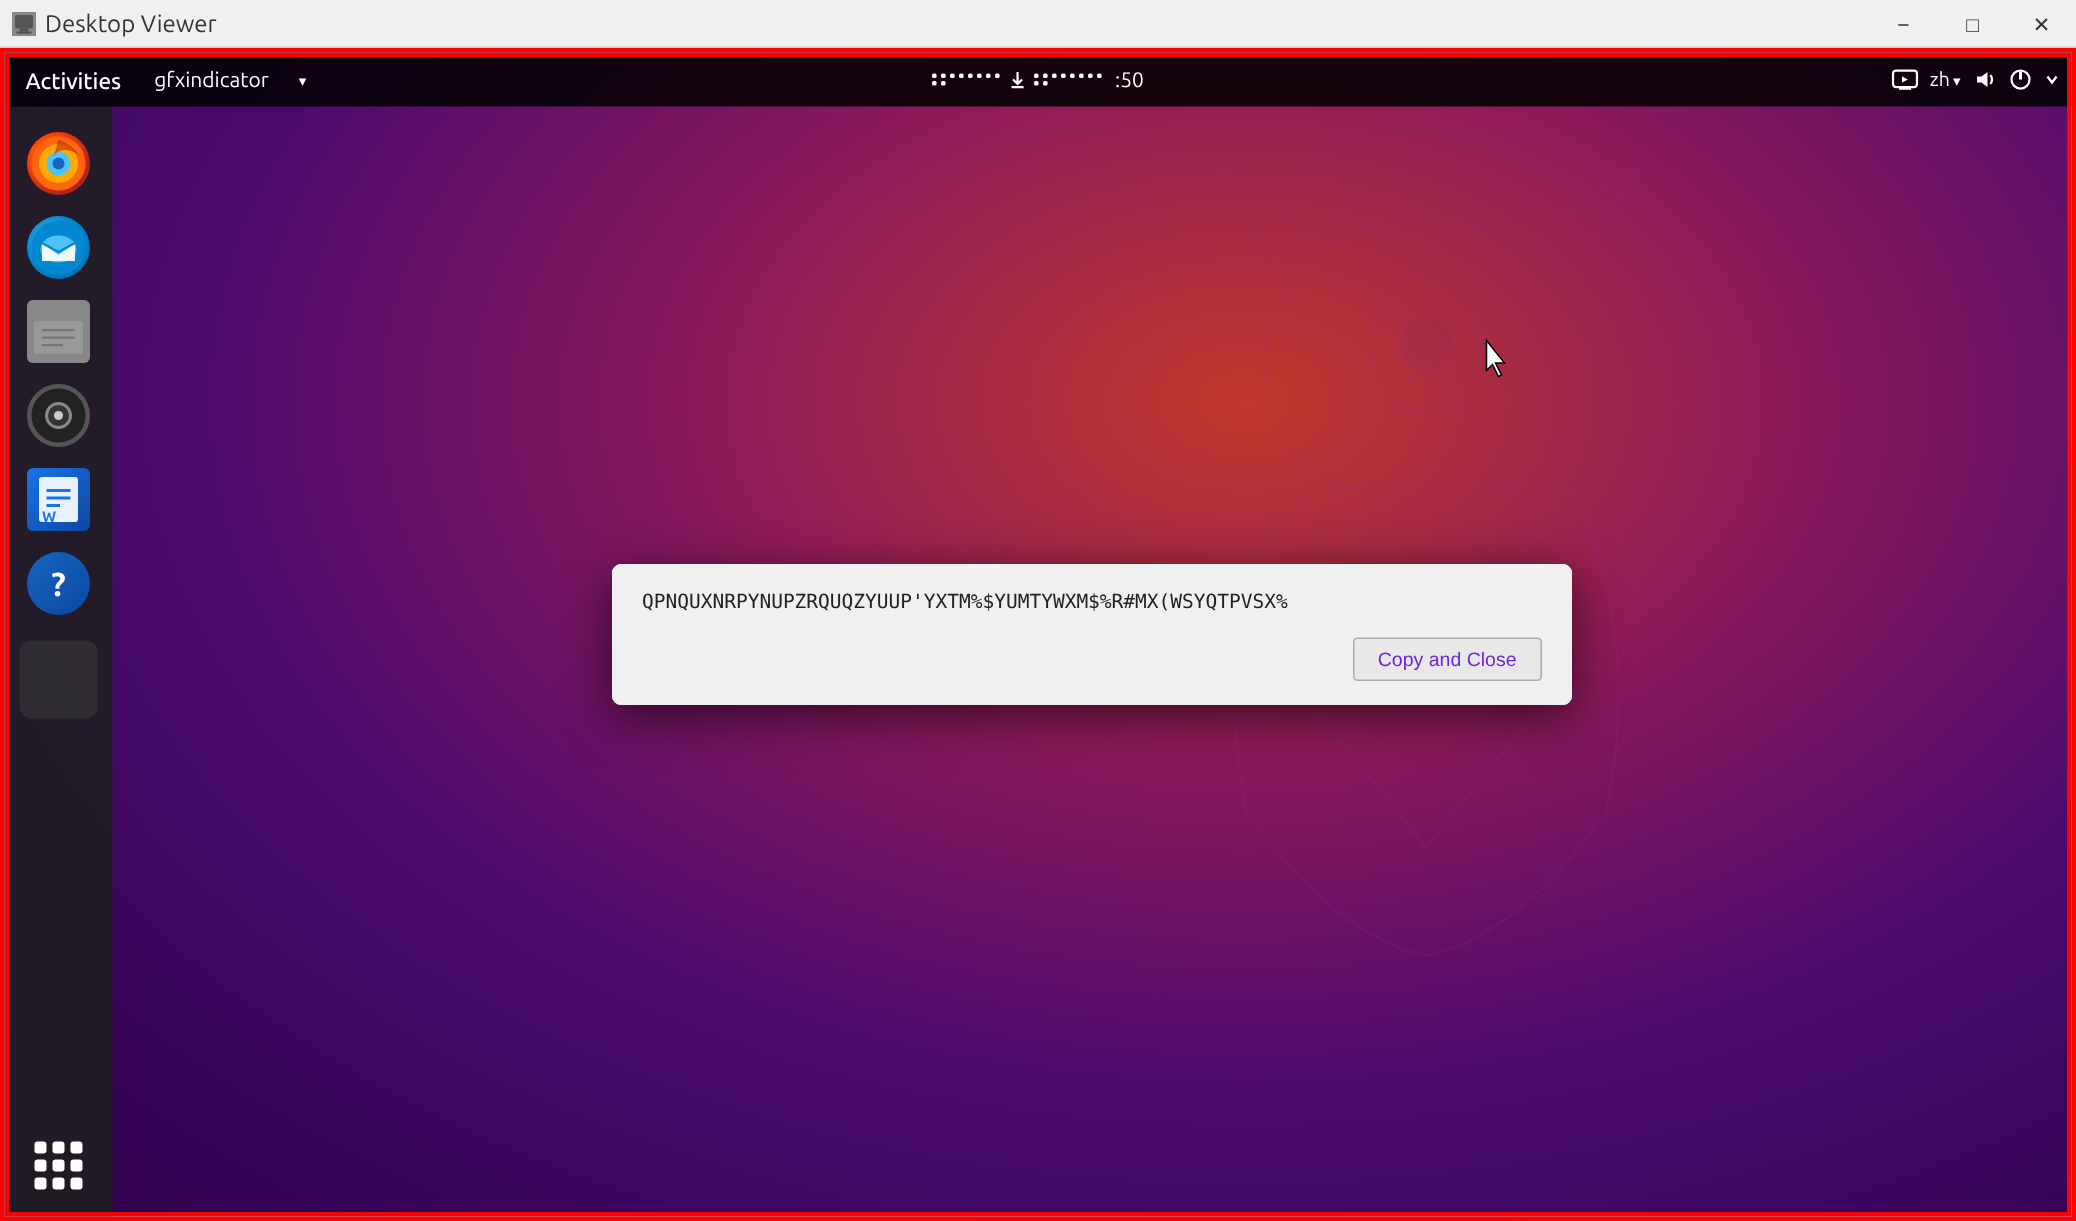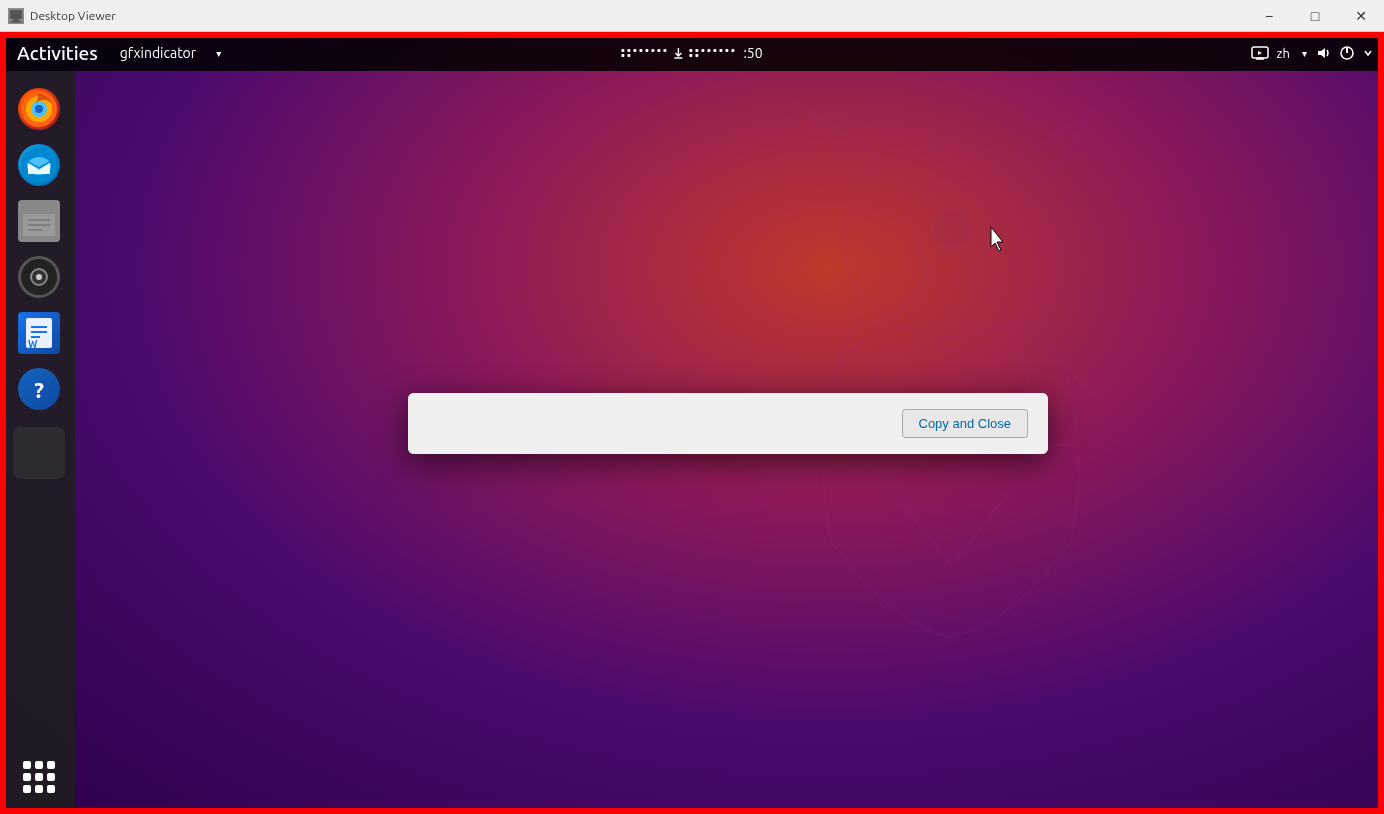--- a/index.html
+++ b/index.html
@@ -25,21 +25,21 @@
     }
     .win-icon {
       width: 16px;
       height: 16px;
       background: #888;
       display: flex;
       align-items: center;
       justify-content: center;
     }
     .win-title {
-      font-size: 12px;
+      font-size: 16px;
       color: #333;
     }
     .win-controls {
       display: flex;
       height: 100%;
     }
     .win-btn {
       width: 46px;
       height: 32px;
       display: flex;
@@ -92,21 +92,21 @@
       z-index: 50;
       padding: 0 8px;
     }
     .gnome-left {
       display: flex;
       align-items: center;
       gap: 16px;
     }
     .gnome-activities {
       color: white;
-      font-size: 19px;
+      font-size: 15px;
       font-weight: 500;
       cursor: pointer;
       padding: 4px 6px;
     }
     .gnome-appname {
       color: white;
       font-size: 14px;
       cursor: pointer;
       display: flex;
       align-items: center;
@@ -142,21 +142,21 @@
       display: flex;
       align-items: center;
       cursor: pointer;
     }
     .gnome-lang {
       color: white;
       font-size: 13px;
       cursor: pointer;
       display: flex;
       align-items: center;
-      gap: 12px;
+      gap: 2px;
     }
 
     
     .dock {
       position: absolute;
       left: 0;
       top: 36px;
       bottom: 0;
       width: 72px;
       background: rgba(30,30,30,0.85);
@@ -328,21 +328,21 @@
       display: flex;
       justify-content: flex-end;
     }
     .btn-copy {
       background: #e8e8e8;
       border: 1px solid #aaa;
       border-radius: 3px;
       padding: 6px 16px;
       font-size: 13px;
       cursor: pointer;
-      color: #0369a1;
+      color: #6d28d9;
     }
 
     
     .cursor {
       position: absolute;
       top: 190px;
       right: 370px;
       width: 24px;
       height: 28px;
       z-index: 300;
@@ -575,20 +575,21 @@
         <div class="apps-dot"></div>
         <div class="apps-dot"></div>
         <div class="apps-dot"></div>
       </div>
     </div>
   </div>
 
   <div class="dialog-overlay">
     <div class="dialog" style="margin-left:72px;">
       <div class="dialog-body">
+        <div class="dialog-code">QPNQUXNRPYNUPZRQUQZYUUP'YXTM%$YUMTYWXM$%R#MX(WSYQTPVSX%</div>
         <div class="dialog-actions">
           <button class="btn-copy">Copy and Close</button>
         </div>
       </div>
     </div>
   </div>
 
   <div class="cursor">
     <svg width="24" height="28" viewBox="0 0 24 28">
       <path d="M4 2 L4 22 L8 18 L12 26 L14 25 L10 17 L16 17 Z" fill="white" stroke="black" stroke-width="1"></path>

